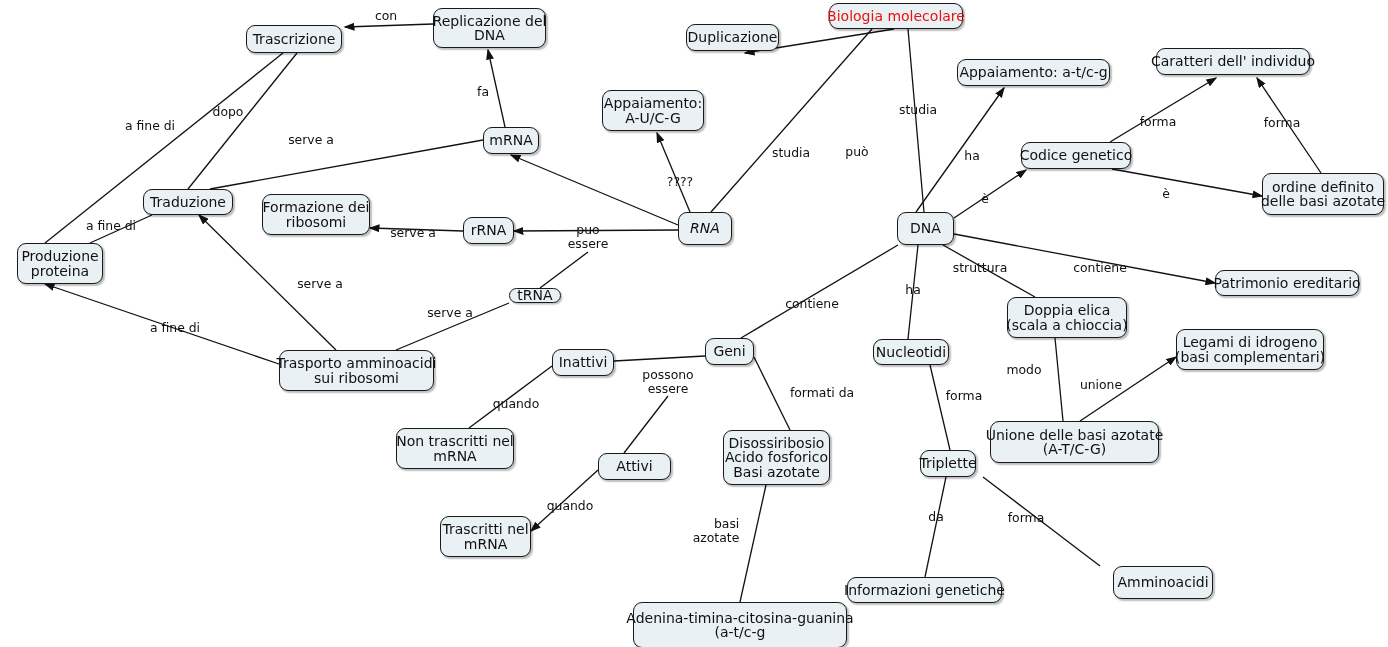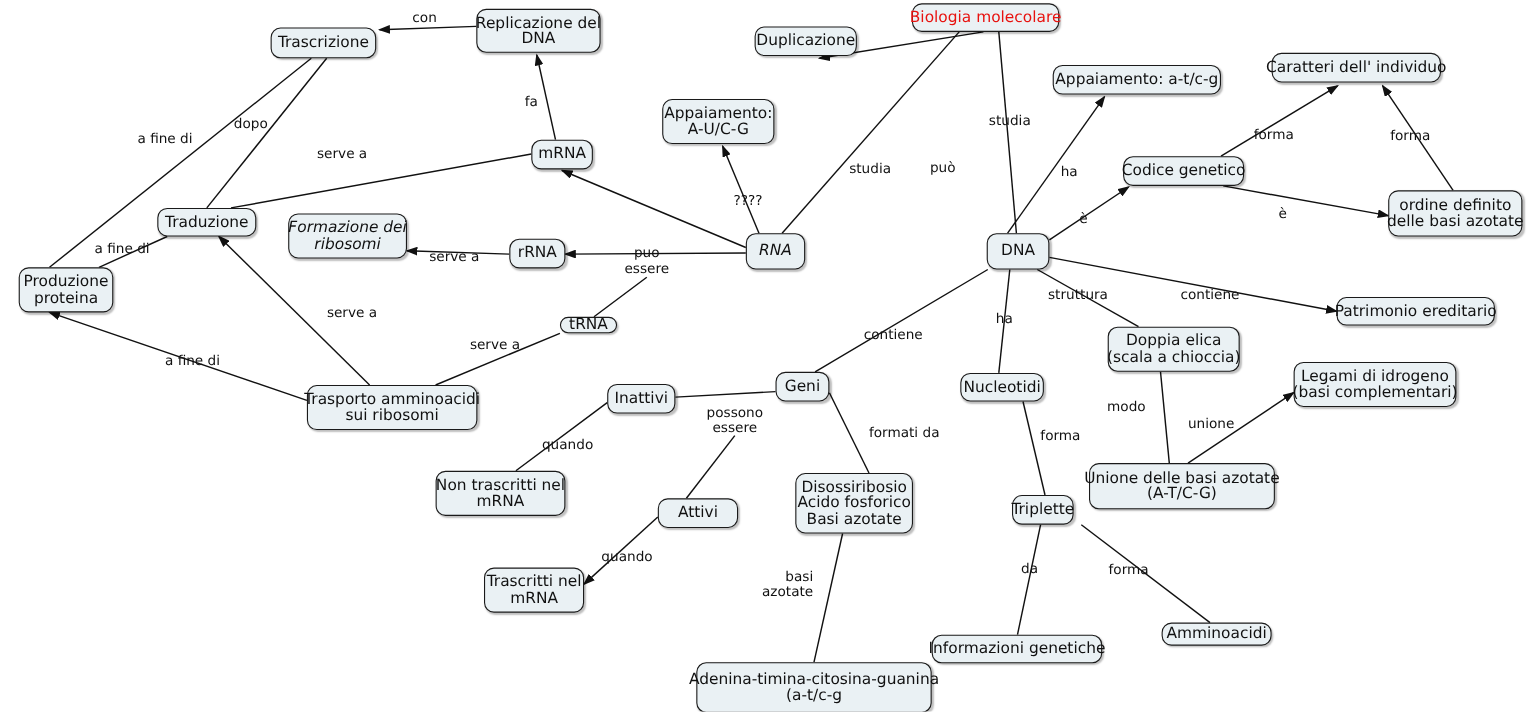--- a/index.html
+++ b/index.html
@@ -112,21 +112,21 @@
       <div class="node" style="left: 686px; top: 24px; width: 93px; height: 27px;">Duplicazione</div>
       <div class="node" style="left: 957px; top: 59px; width: 153px; height: 27px;">Appaiamento: a-t/c-g</div>
       <div class="node" style="left: 1156px; top: 48px; width: 154px; height: 27px;">Caratteri dell' individuo</div>
       <div class="node" style="left: 602px; top: 90px; width: 102px; height: 41px;">Appaiamento:
 A-U/C-G</div>
       <div class="node" style="left: 483px; top: 127px; width: 56px; height: 27px;">mRNA</div>
       <div class="node" style="left: 1021px; top: 142px; width: 110px; height: 27px;">Codice genetico</div>
       <div class="node" style="left: 143px; top: 189px; width: 90px; height: 26px;">Traduzione</div>
       <div class="node" style="left: 1262px; top: 173px; width: 122px; height: 42px;">ordine definito
 delle basi azotate</div>
-      <div class="node" style="left: 262px; top: 194px; width: 108px; height: 41px; font-style: italic;">Formazione dei
+      <div class="node" style="left: 262px; top: 194px; width: 108px; height: 41px;">Formazione dei
 ribosomi</div>
       <div class="node" style="left: 463px; top: 217px; width: 51px; height: 27px;">rRNA</div>
       <div class="node" style="left: 678px; top: 212px; width: 54px; height: 33px; font-style: italic;">RNA</div>
       <div class="node" style="left: 897px; top: 212px; width: 57px; height: 33px;">DNA</div>
       <div class="node" style="left: 17px; top: 243px; width: 86px; height: 41px;">Produzione
 proteina</div>
       <div class="node" style="left: 1215px; top: 270px; width: 144px; height: 26px;">Patrimonio ereditario</div>
       <div class="node" style="left: 509px; top: 288px; width: 52px; height: 15px;">tRNA</div>
       <div class="node" style="left: 1007px; top: 297px; width: 120px; height: 41px;">Doppia elica
 (scala a chioccia)</div>
@@ -141,21 +141,21 @@
 (A-T/C-G)</div>
       <div class="node" style="left: 396px; top: 428px; width: 118px; height: 41px;">Non trascritti nel
 mRNA</div>
       <div class="node" style="left: 723px; top: 430px; width: 107px; height: 55px;">Disossiribosio
 Acido fosforico
 Basi azotate</div>
       <div class="node" style="left: 598px; top: 453px; width: 73px; height: 27px;">Attivi</div>
       <div class="node" style="left: 920px; top: 450px; width: 56px; height: 27px;">Triplette</div>
       <div class="node" style="left: 440px; top: 516px; width: 91px; height: 41px;">Trascritti nel
 mRNA</div>
-      <div class="node" style="left: 1056px; top: 566px; width: 100px; height: 21px;">Amminoacidi</div>
+      <div class="node" style="left: 1113px; top: 566px; width: 100px; height: 33px;">Amminoacidi</div>
       <div class="node" style="left: 847px; top: 577px; width: 155px; height: 26px;">Informazioni genetiche</div>
       <div class="node" style="left: 633px; top: 602px; width: 214px; height: 46px;">Adenina-timina-citosina-guanina
 (a-t/c-g</div>
     </div>
   <div id="labels-group">
       <div class="edge-label" style="left: 386px; top: 16px;">con</div>
       <div class="edge-label" style="left: 483px; top: 92px;">fa</div>
       <div class="edge-label" style="left: 150px; top: 126px;">a fine di</div>
       <div class="edge-label" style="left: 228px; top: 112px;">dopo</div>
       <div class="edge-label" style="left: 311px; top: 140px;">serve a</div>

